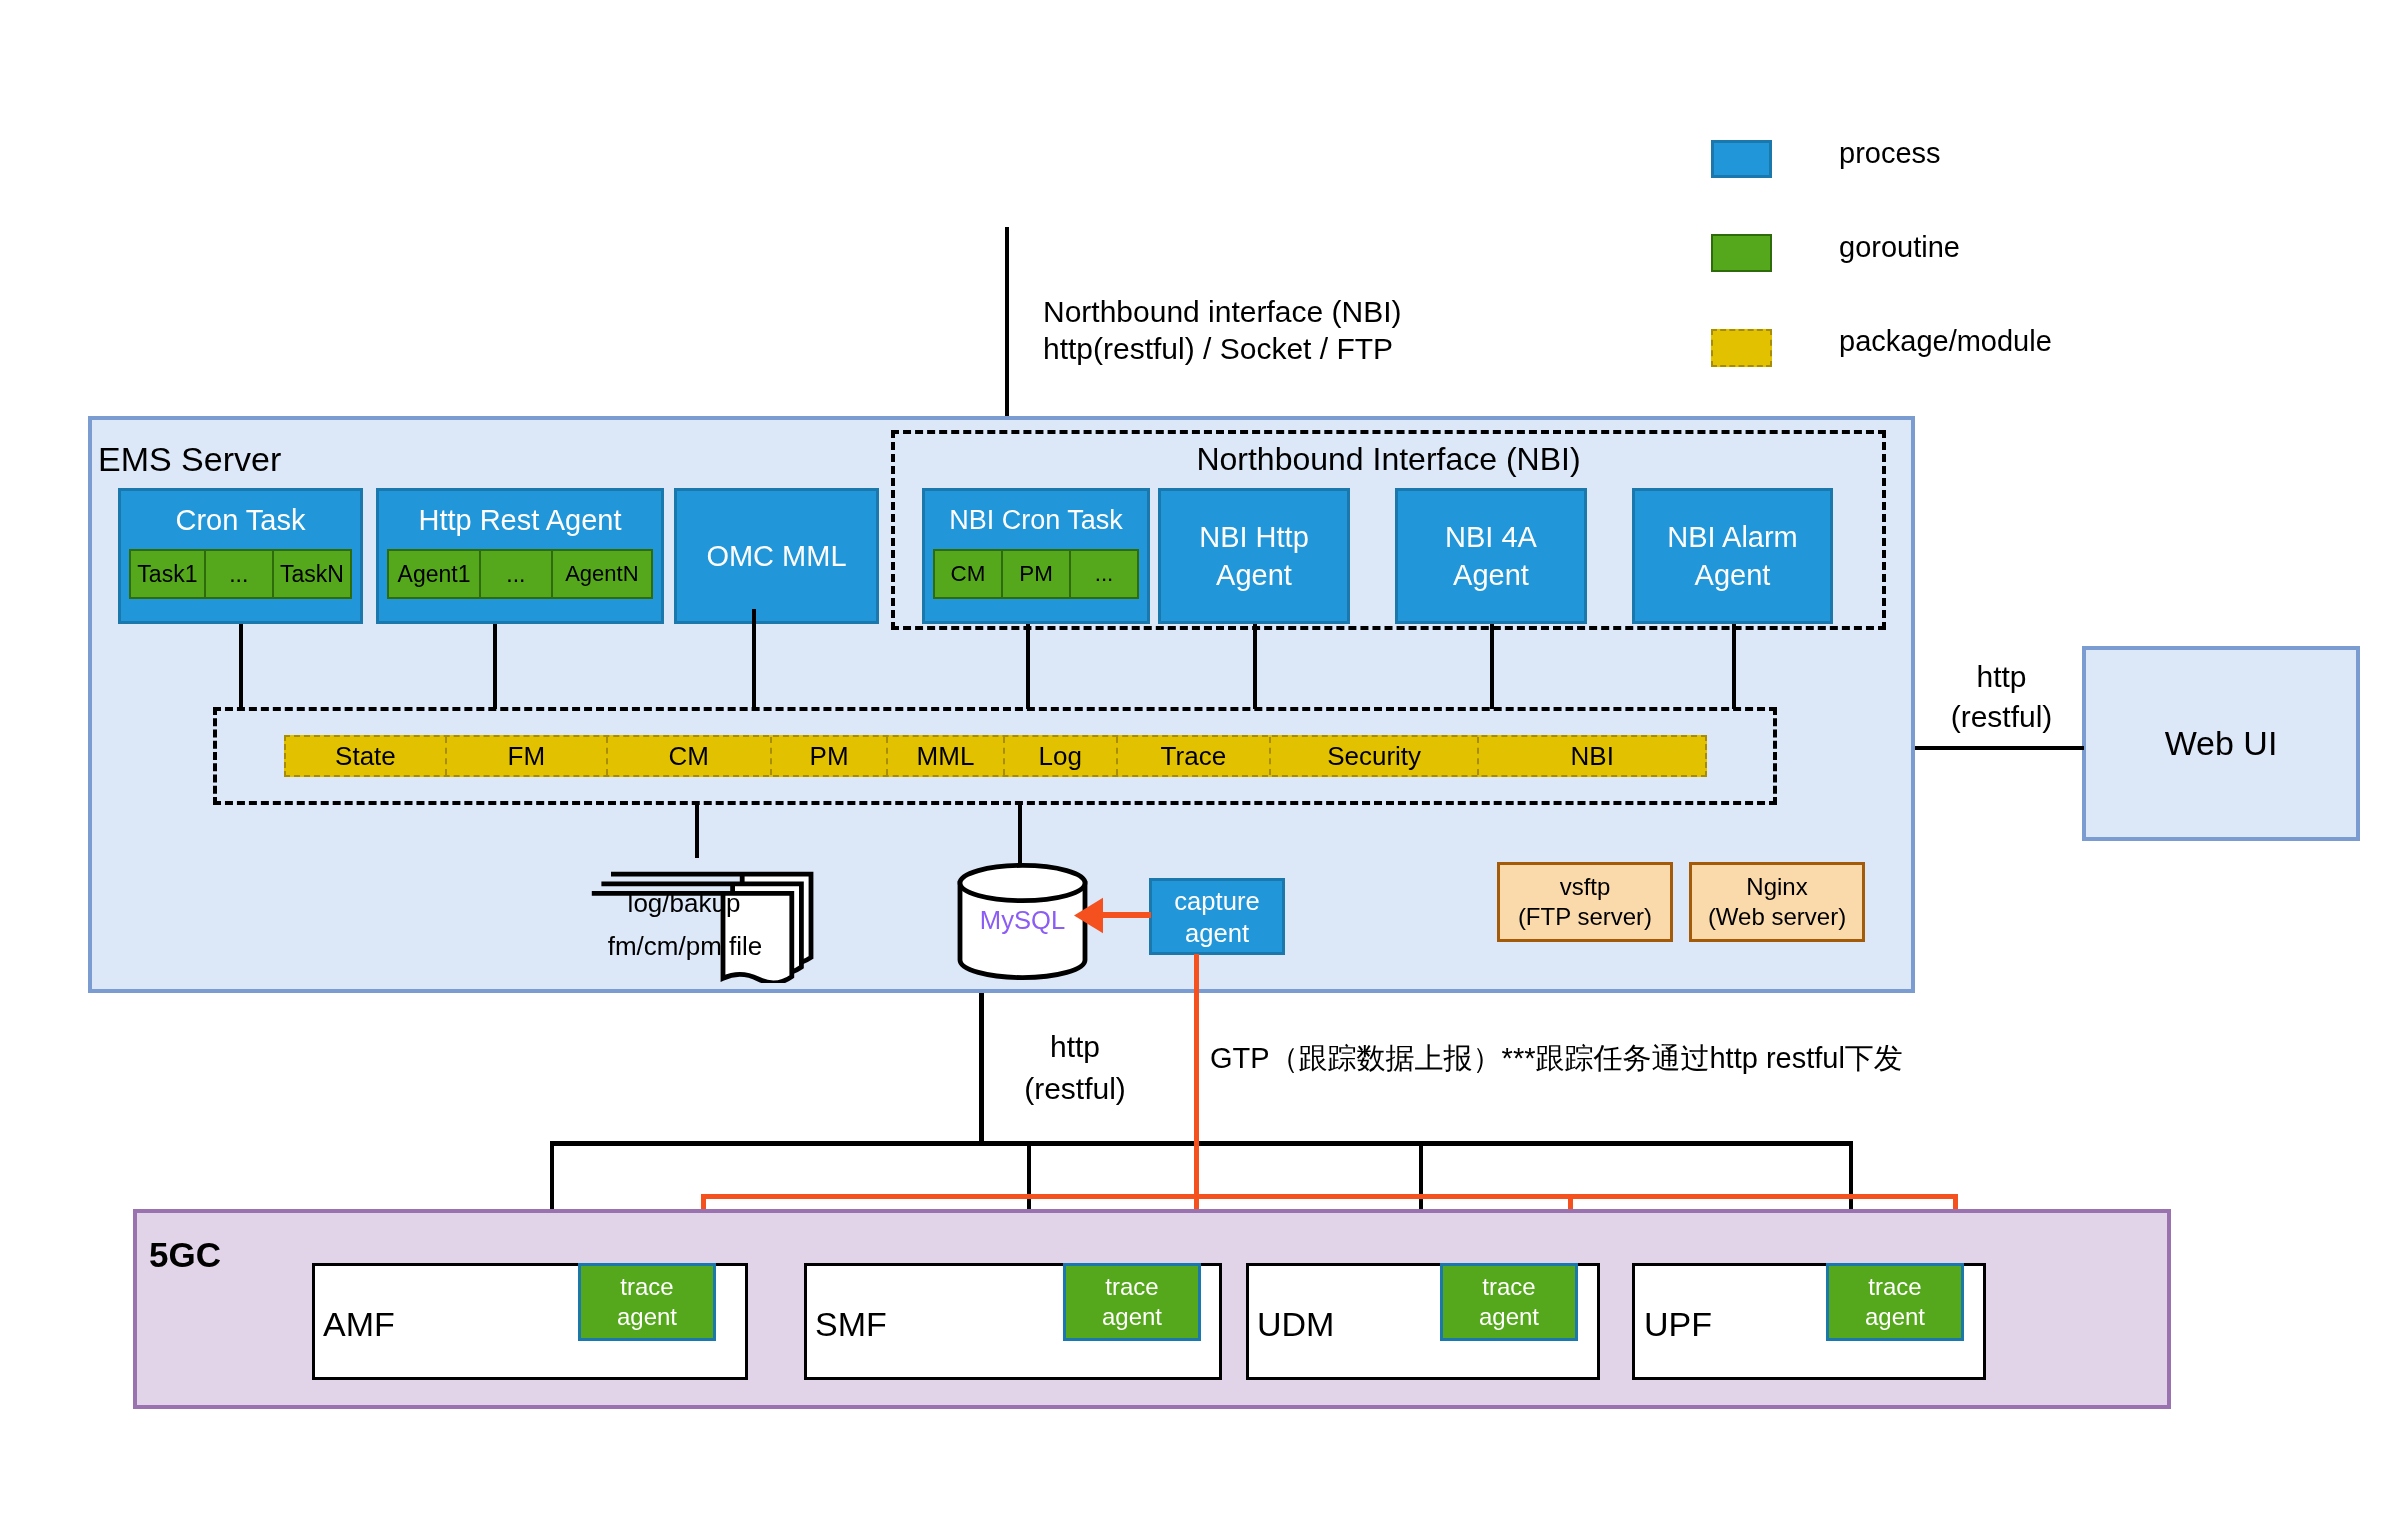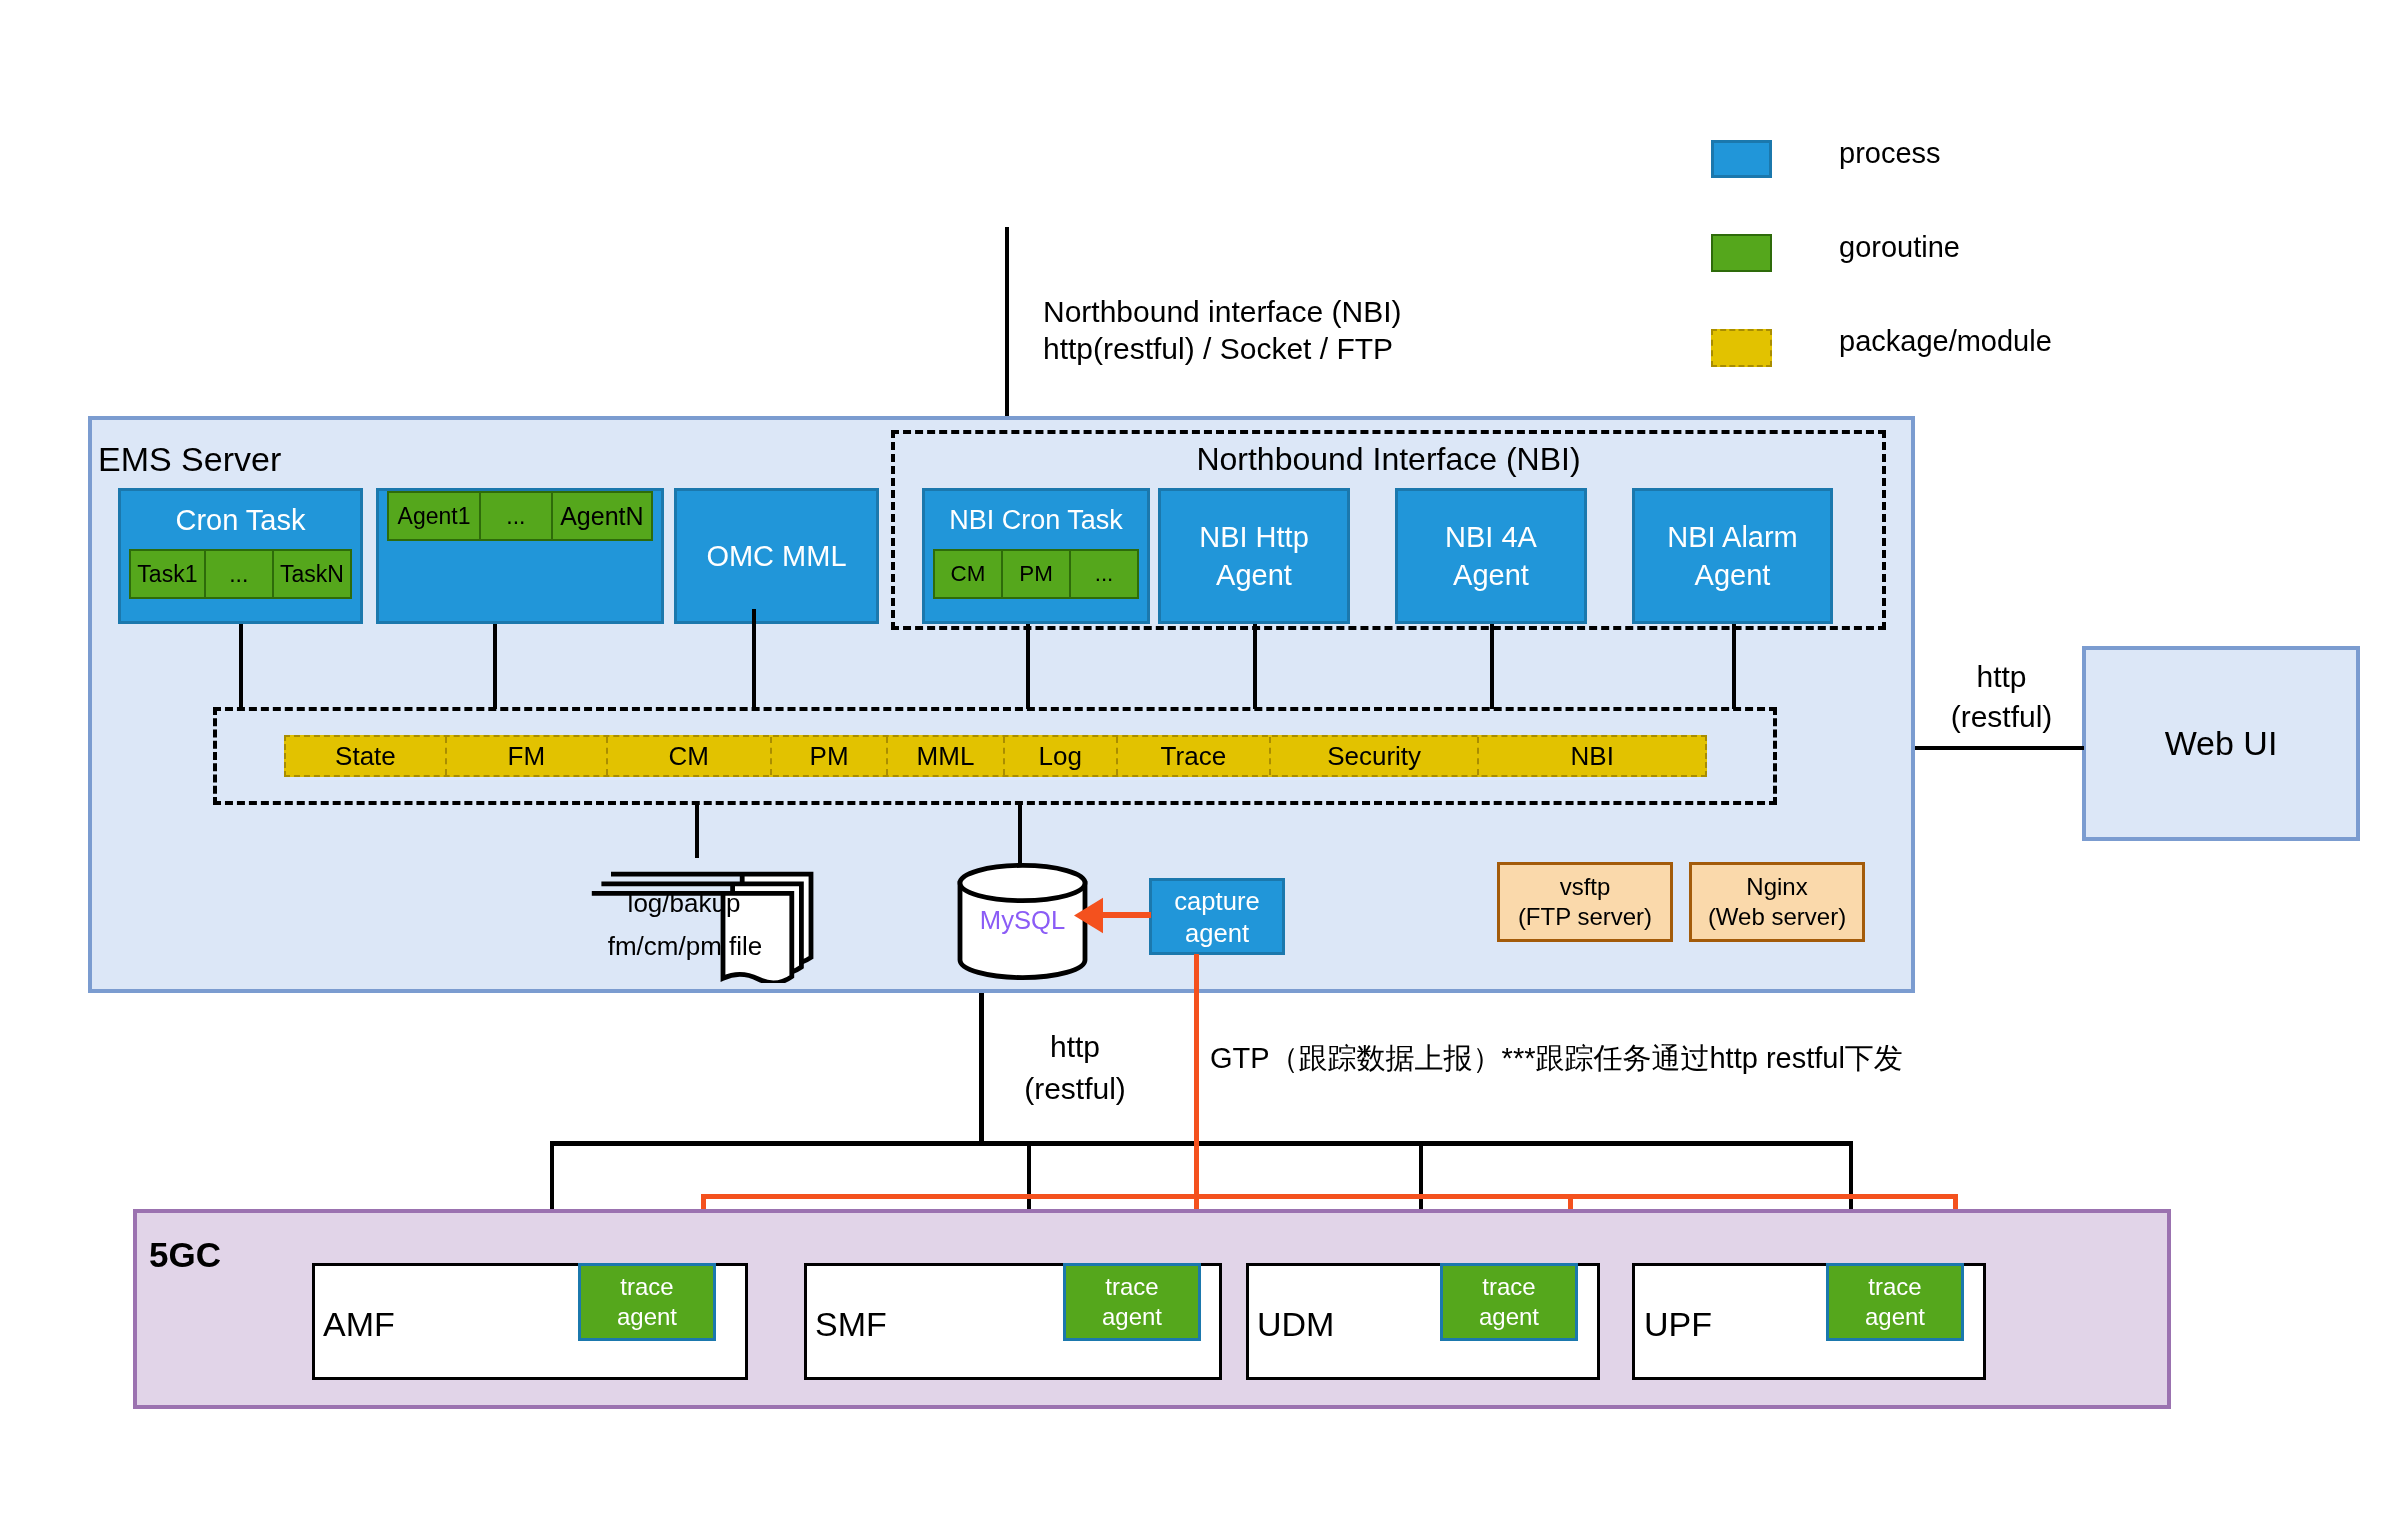--- a/index.html
+++ b/index.html
@@ -67,24 +67,25 @@
     <div class="ctr" style="height:58px;font-size:29px;">Cron Task</div>
     <div style="display:flex;margin:0 8px;height:50px;">
       <div class="gor ctr" style="flex:1.05;font-size:23px;">Task1</div>
       <div class="gor ctr" style="flex:0.95;font-size:23px;border-left:none;">...</div>
       <div class="gor ctr" style="flex:1.1;font-size:23px;border-left:none;">TaskN</div>
     </div>
   </div>
   <div class="line-b" style="left:239px;top:624px;width:4px;height:85px;"></div>
 
   <div class="abs proc" style="left:376px;top:488px;width:288px;height:136px;">
+    <div class="ctr" style="height:58px;font-size:29px;">Http Rest Agent</div>
     <div style="display:flex;margin:0 8px;height:50px;">
       <div class="gor ctr" style="flex:1.1;font-size:23px;">Agent1</div>
       <div class="gor ctr" style="flex:0.85;font-size:23px;border-left:none;">...</div>
-      <div class="gor ctr" style="flex:1.2;font-size:25px;border-left:none;">AgentN</div>
+      <div class="gor ctr" style="flex:1.2;font-size:22px;border-left:none;">AgentN</div>
     </div>
   </div>
   <div class="line-b" style="left:493px;top:624px;width:4px;height:85px;"></div>
 
   <div class="abs proc ctr" style="left:674px;top:488px;width:205px;height:136px;">
     <span style="font-size:29px;">OMC MML</span>
   </div>
   <div class="line-b" style="left:752px;top:609px;width:4px;height:99px;"></div>
 
   <div class="abs proc" style="left:922px;top:488px;width:228px;height:136px;">

